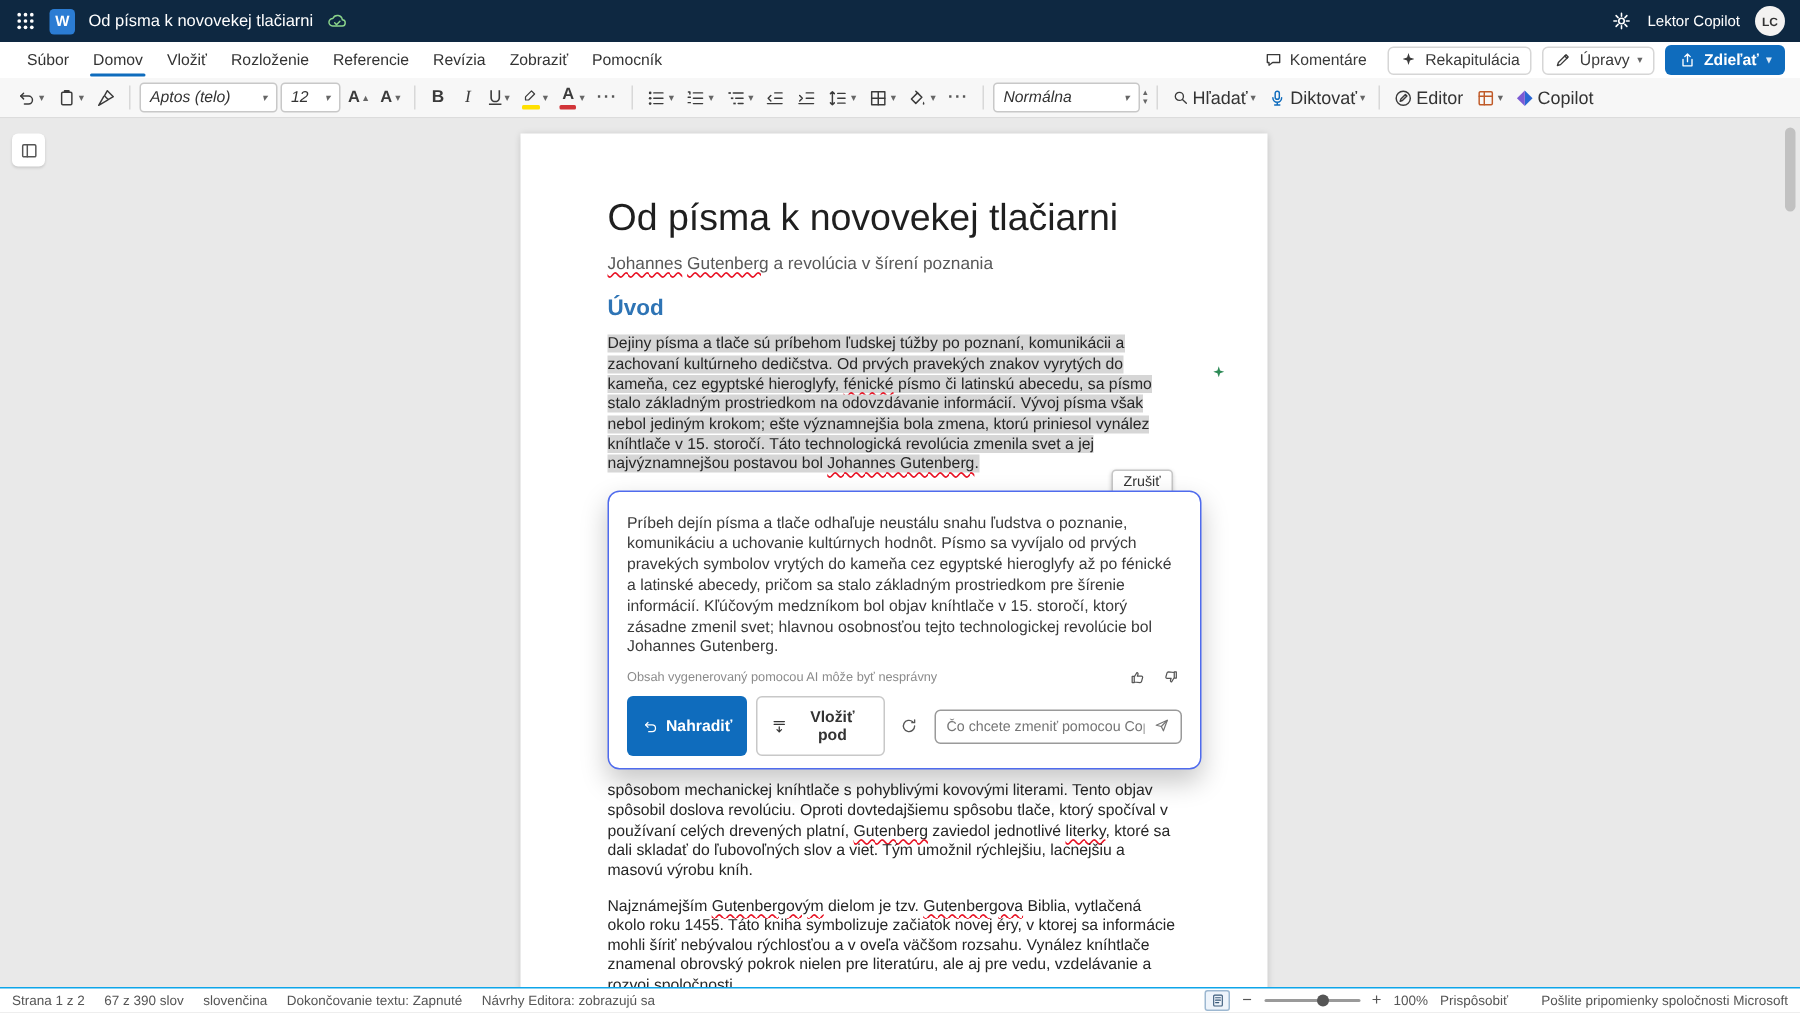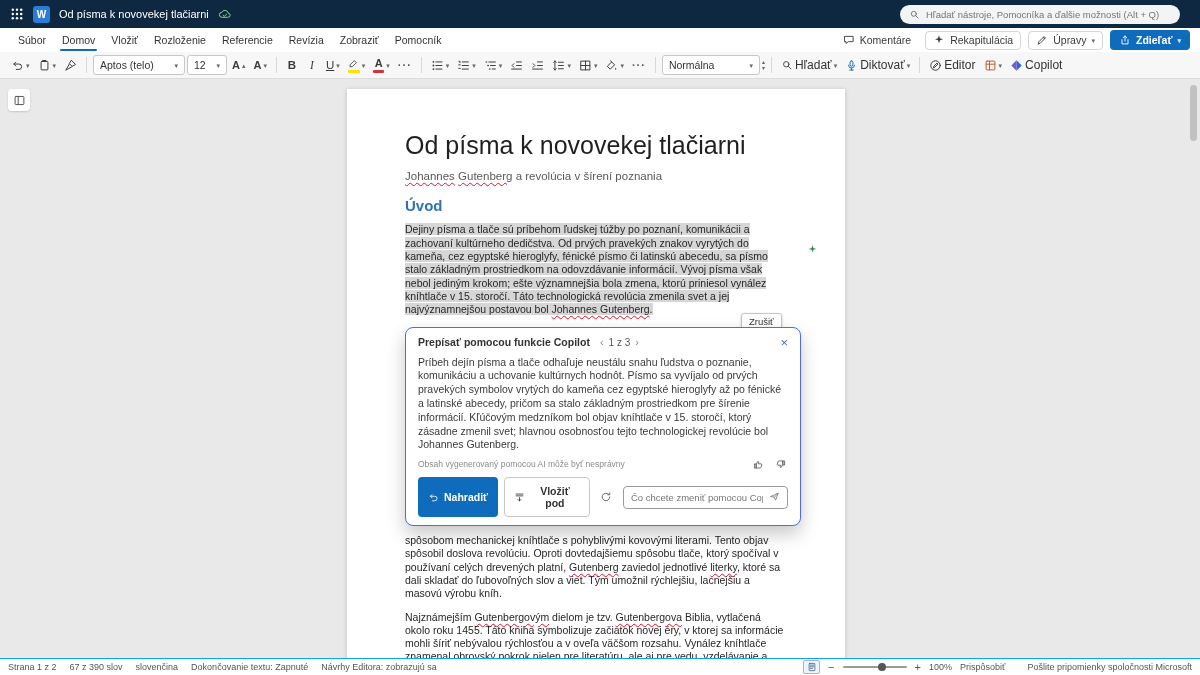--- a/index.html
+++ b/index.html
@@ -30,21 +30,21 @@
   .tab.active::after { content:""; position:absolute; left:6px; right:6px; bottom:1px; height:2.5px; background:#0f6cbd; border-radius:2px; }
   .mb-right { margin-left:auto; display:flex; align-items:center; gap:7px; }
   .mbtn { display:flex; align-items:center; gap:5px; font-size:10.5px; color:#3a3a3a; height:19px; padding:0 7px; border-radius:4px; }
   .mbtn.outlined { border:1px solid #d6d6d6; background:#fff; }
   .share-btn { display:flex; align-items:center; gap:5px; font-size:10.5px; font-weight:bold; color:#fff; background:#0f6cbd; height:20px; padding:0 9px; border-radius:4px; }
 
   
   .ribbon { height:27px; background:#f7f7f7; border-bottom:1px solid #dcdcdc; display:flex; align-items:center; gap:2px; padding:0 8px; }
   .rsep { width:1px; height:16px; background:#d8d8d8; margin:0 4px; flex:none; }
   .rbtn { height:20px; min-width:18px; padding:0 3px; border-radius:3px; color:#3b3b3b; display:flex; align-items:center; justify-content:center; gap:2px; font-size:11px; flex:none; }
-  .rcombo { height:20px; background:#fff; border:1px solid #c8c8c8; border-radius:3px; display:flex; align-items:center; gap:4px; padding:0 6px; font-size:10.5px; color:#333; flex:none; }
+  .rcombo { height:20px; background:#fff; border:1px solid #c8c8c8; border-radius:3px; display:flex; align-items:center; gap:4px; padding:0 6px; font-size:10.5px; color:#333; flex:none;font-style:italic; }
   .combo-font { width:92px; justify-content:space-between; }
   .combo-size { width:40px; justify-content:space-between; }
   .combo-style { width:98px; justify-content:space-between; }
   .caret { font-size:7px; color:#666; line-height:1; }
   .glyph-caret::before { content:"▾"; }
   .glyph-up::before { content:"▴"; }
   .glyph-more::before { content:"···"; letter-spacing:1px; color:#555; font-weight:bold; }
   .glyph-minus::before { content:"−"; }
   .glyph-plus::before { content:"+"; }
   .glyph-close::before { content:"×"; }
@@ -138,30 +138,31 @@
     <span class="doc-title">Od písma k novovekej tlačiarni</span>
     <button class="saved-icon">
         <span class="i13" data-icon="cloudcheck">
           <svg viewBox="0 0 16 16" aria-hidden="true">
             <path d="M4.6 11.5a3.1 3.1 0 0 1 .2-6.2 4.1 4.1 0 0 1 7.8 1.1 2.5 2.5 0 0 1-.4 5.1z"></path>
             <path d="M6.3 8.9l1.5 1.5 2.8-2.8"></path>
           </svg>
         </span>
       </button>
   </div>
-  <div class="tb-center">
-    <div class="search-pill">
-      <span class="i11" data-icon="search">
-          <svg viewBox="0 0 16 16" aria-hidden="true">
-            <circle cx="7" cy="7" r="3.6"></circle>
-            <path d="M9.7 9.7L13.2 13.2"></path>
-          </svg>
-        </span>
-      <input placeholder="Hľadať nástroje, Pomocníka a ďalšie možnosti (Alt + Q)" style="">
-    </div>
+  <div class="tb-right">
+    <button class="gear-btn">
+        <span class="i14" data-icon="gear">
+          <svg viewBox="0 0 16 16" aria-hidden="true">
+            <circle cx="8" cy="8" r="2.1"></circle>
+            <path d="M8 2.2v2.1M8 11.7v2.1M2.2 8h2.1M11.7 8h2.1M3.9 3.9l1.5 1.5M10.6 10.6l1.5 1.5M12.1 3.9l-1.5 1.5M5.4 10.6l-1.5 1.5"></path>
+          </svg>
+        </span>
+      </button>
+    <span class="account-name">Lektor Copilot</span>
+    <div class="avatar">LC</div>
   </div>
 </div>
 
 <div class="menubar">
   <div class="tabs">
     <button class="tab">Súbor</button>
     <button class="tab active">Domov</button>
     <button class="tab">Vložiť</button>
     <button class="tab">Rozloženie</button>
     <button class="tab">Referencie</button>
@@ -443,29 +444,20 @@
     </button>
   <div class="scroll-thumb"></div>
 
   <div class="page">
     <h1 class="doc-h1">Od písma k novovekej tlačiarni</h1>
     <p class="doc-subtitle"><span class="sq">Johannes</span><span> </span><span class="sq">Gutenberg</span><span> a revolúcia v šírení poznania</span></p>
     <h2 class="doc-h2">Úvod</h2>
     <p class="para selected"><span>Dejiny písma a tlače sú príbehom ľudskej túžby po poznaní, komunikácii a zachovaní kultúrneho dedičstva. Od prvých pravekých znakov vyrytých do kameňa, cez egyptské hieroglyfy, </span><span class="sq">fénické</span><span> písmo či latinskú abecedu, sa písmo stalo základným prostriedkom na odovzdávanie informácií. Vývoj písma však nebol jediným krokom; ešte významnejšia bola zmena, ktorú priniesol vynález kníhtlače v 15. storočí. Táto technologická revolúcia zmenila svet a jej najvýznamnejšou postavou bol </span><span class="sq">Johannes Gutenberg</span><span>.</span></p>
 
     <div class="copilot-popup">
-      <div class="cp-header">
-        <span class="cp-title">Prepísať pomocou funkcie Copilot</span>
-        <div class="cp-pager">
-          <button class="glyph-prev"></button>
-          <span>1 z 3</span>
-          <button class="glyph-next"></button>
-        </div>
-        <button class="cp-close glyph-close"></button>
-      </div>
       <p class="cp-body">Príbeh dejín písma a tlače odhaľuje neustálu snahu ľudstva o poznanie, komunikáciu a uchovanie kultúrnych hodnôt. Písmo sa vyvíjalo od prvých pravekých symbolov vrytých do kameňa cez egyptské hieroglyfy až po fénické a latinské abecedy, pričom sa stalo základným prostriedkom pre šírenie informácií. Kľúčovým medzníkom bol objav kníhtlače v 15. storočí, ktorý zásadne zmenil svet; hlavnou osobnosťou tejto technologickej revolúcie bol Johannes Gutenberg.</p>
       <div class="cp-disclaimer">
         <span>Obsah vygenerovaný pomocou AI môže byť nesprávny</span>
         <span class="cp-thumbs">
           <button class="btn-iconic" style="width:16px;height:14px">
               <span class="i11" data-icon="thumbup">
                 <svg viewBox="0 0 16 16" aria-hidden="true">
                   <path d="M2.6 7.2h2v6h-2zM4.6 12.6V7.8l2.6-4.4c.9.2 1.3 1 1 1.9L7.6 7h4c.8 0 1.3.7 1.1 1.4l-1 3.6c-.2.7-.8 1.2-1.5 1.2z"></path>
                 </svg>
               </span>

